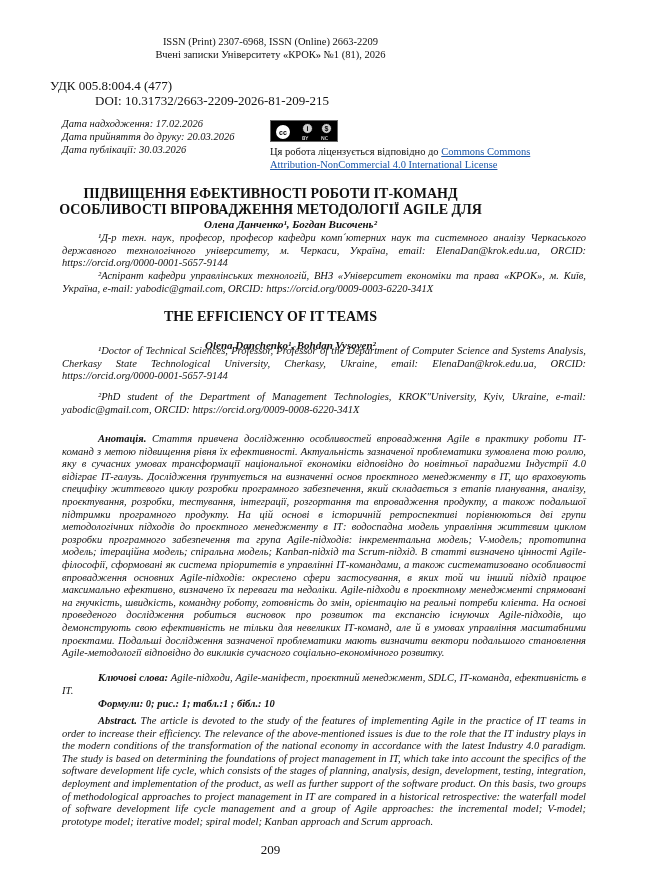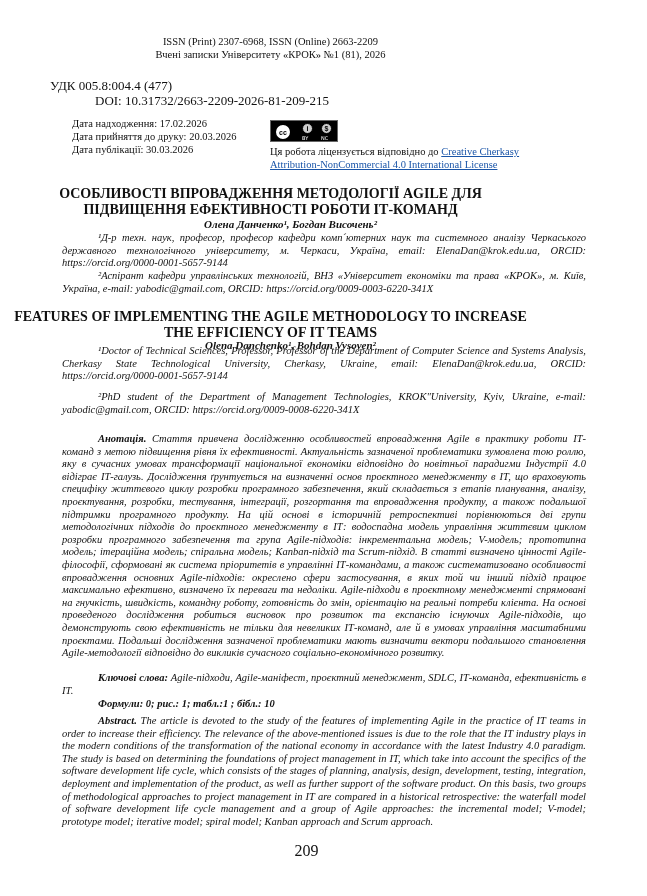--- a/index.html
+++ b/index.html
@@ -2,39 +2,39 @@
 <html><head>
   <meta charset="utf-8">
   <style>
     html, body { margin: 0; padding: 0; background: #ffffff; }
     body { width: 647px; height: 896px; position: relative; overflow: hidden;
            font-family: "Liberation Serif", "DejaVu Serif", serif; color: #111; }
     .abs { position: absolute; }
     .center { text-align: center; left: 0; width: 541px; }
     .hdr { font-size: 10.5px; line-height: 13px; }
     .udk { left: 50px; font-size: 13px; line-height: 15px; }
-    .dates { left: 72px; top: 117px; font-size: 10.5px; line-height: 13px; }
+    .dates { left: 62px; top: 117px; font-size: 10.5px; font-style: italic; line-height: 13px; }
     .cc { left: 270px; top: 120px; width: 68px; height: 22px; background: #000; border: 1px solid #666;
           box-sizing: border-box; }
     .cc .circ { position: absolute; border-radius: 50%; background: #fff; border: 1px solid #000; box-sizing: border-box;
                 display: flex; align-items: center; justify-content: center; font-family: Liberation Sans, sans-serif;
                 font-weight: bold; color: #000; }
     .cc .big { left: 3px; top: 2px; width: 18px; height: 18px; font-size: 7px; border: 2px solid #000; }
     .cc .small1 { left: 31px; top: 2px; width: 11px; height: 11px; font-size: 7px; background:#ccc; }
     .cc .small2 { left: 50px; top: 2px; width: 11px; height: 11px; font-size: 7px; background:#ccc; }
     .cc .lbl { position: absolute; top: 14px; font-size: 5px; color: #fff; font-family: "DejaVu Sans", sans-serif; }
     .license { left: 270px; top: 145px; font-size: 10.5px; line-height: 13px; width: 320px; }
     .license a { color: #1a55a8; text-decoration: underline; }
     .title { font-weight: bold; font-size: 14px; line-height: 16px; }
     .authors { font-weight: bold; font-style: italic; font-size: 11px; line-height: 13px; }
     .para { left: 62px; width: 524px; font-style: italic; font-size: 10.5px; line-height: 12.6px;
             text-align: justify; text-indent: 36px; margin: 0; }
     .para b { font-weight: bold; }
     .bolditalic { font-weight: bold; font-style: italic; }
-    .pagenum { font-size: 16px; margin-left: 36px; }
+    .pagenum { font-size: 13px; }
   </style>
 </head>
 <body>
 
 <div class="abs center hdr" style="top:35px;">
   <div>ISSN (Print) 2307-6968, ISSN (Online) 2663-2209</div>
   <div>Вчені записки Університету «КРОК» №1 (81), 2026</div>
 </div>
 
 <div class="abs udk" style="top:78px;">УДК 005.8:004.4 (477)</div>
@@ -48,35 +48,34 @@
 
 <div class="abs cc">
   <div class="circ big">cc</div>
   <div class="circ small1">i</div>
   <div class="circ small2">$</div>
   <span class="lbl" style="left:31px;">BY</span>
   <span class="lbl" style="left:50px;">NC</span>
 </div>
 
 <div class="abs license">
-  <span>Ця робота ліцензується відповідно до </span><a>Creative Cherkasy</a><br>
+  <span>Ця робота ліцензується відповідно до </span><a>Commons Commons</a><br>
   <a>Attribution-NonCommercial 4.0 International License</a>
 </div>
 
 <div class="abs center title" style="top:186px;">
+  <div>ПІДВИЩЕННЯ ЕФЕКТИВНОСТІ РОБОТИ ІТ-КОМАНД</div>
   <div>ОСОБЛИВОСТІ ВПРОВАДЖЕННЯ МЕТОДОЛОГІЇ AGILE ДЛЯ</div>
-  <div>ПІДВИЩЕННЯ ЕФЕКТИВНОСТІ РОБОТИ ІТ-КОМАНД</div>
 </div>
 <div class="abs center authors" style="top:218px; padding-left:20px;">Олена Данченко¹, Богдан Височень²</div>
 
 <p class="abs para" style="top:232px;">¹Д-р техн. наук, професор, професор кафедри комп´ютерних наук та системного аналізу Черкаського державного технологічного університету, м. Черкаси, Україна, email: ElenaDan@krok.edu.ua, ORCID: https://orcid.org/0000-0001-5657-9144</p>
 <p class="abs para" style="top:270px;">²Аспірант кафедри управлінських технологій, ВНЗ «Університет економіки та права «КРОК», м. Київ, Україна, e-mail: yabodic@gmail.com, ORCID: https://orcid.org/0009-0003-6220-341X</p>
 
 <div class="abs center title" style="top:309px;">
-  <div>FEATURES OF IMPLEMENTING THE AGILE METHODOLOGY TO INCREASE</div>
   <div>THE EFFICIENCY OF IT TEAMS</div>
 </div>
 <div class="abs center authors" style="top:339px; padding-left:20px;">Olena Danchenko¹, Bohdan Vysoven²</div>
 
 <p class="abs para" style="top:345px;">¹Doctor of Technical Sciences, Professor, Professor of the Department of Computer Science and Systems Analysis, Cherkasy State Technological University, Cherkasy, Ukraine, email: ElenaDan@krok.edu.ua, ORCID: https://orcid.org/0000-0001-5657-9144</p>
 <p class="abs para" style="top:391px;">²PhD student of the Department of Management Technologies, KROK"University, Kyiv, Ukraine, e-mail: yabodic@gmail.com, ORCID: https://orcid.org/0009-0008-6220-341X</p>
 
 <p class="abs para" style="top:433px;"><b>Анотація.</b><span> Стаття привчена дослідженню особливостей впровадження Agile в практику роботи ІТ-команд з метою підвищення рівня їх ефективності. Актуальність зазначеної проблематики зумовлена тою роллю, яку в сучасних умовах трансформації національної економіки відповідно до новітньої парадигми Індустрії 4.0 відіграє ІТ-галузь. Дослідження ґрунтується на визначенні основ проєктного менеджменту в ІТ, що враховують специфіку життєвого циклу розробки програмного забезпечення, який складається з етапів планування, аналізу, проєктування, розробки, тестування, інтеграції, розгортання та впровадження продукту, а також подальшої підтримки програмного продукту. На цій основі в історичній ретроспективі порівнюються дві групи методологічних підходів до проєктного менеджменту в ІТ: водоспадна модель управління життєвим циклом розробки програмного забезпечення та група Agile-підходів: інкрементальна модель; V-модель; прототипна модель; ітераційна модель; спіральна модель; Kanban-підхід та Scrum-підхід. В статті визначено цінності Agile-філософії, сформовані як система пріоритетів в управлінні ІТ-командами, а також систематизовано особливості впровадження основних Agile-підходів: окреслено сфери застосування, в яких той чи інший підхід працює максимально ефективно, визначено їх переваги та недоліки. Agile-підходи в проєктному менеджменті спрямовані на гнучкість, швидкість, командну роботу, готовність до змін, орієнтацію на реальні потреби клієнта. На основі проведеного дослідження робиться висновок про розвиток та експансію існуючих Agile-підходів, що демонструють свою ефективність не тільки для невеликих ІТ-команд, але й в умовах управління масштабними проєктами. Подальші дослідження зазначеної проблематики мають визначити вектори подальшого становлення Agile-методології відповідно до викликів сучасного соціально-економічного розвитку.</span></p>
 
 <p class="abs para" style="top:672px;"><b>Ключові слова:</b><span> Agile-підходи, Agile-маніфест, проєктний менеджмент, SDLC, ІТ-команда, ефективність в ІТ.</span></p>

